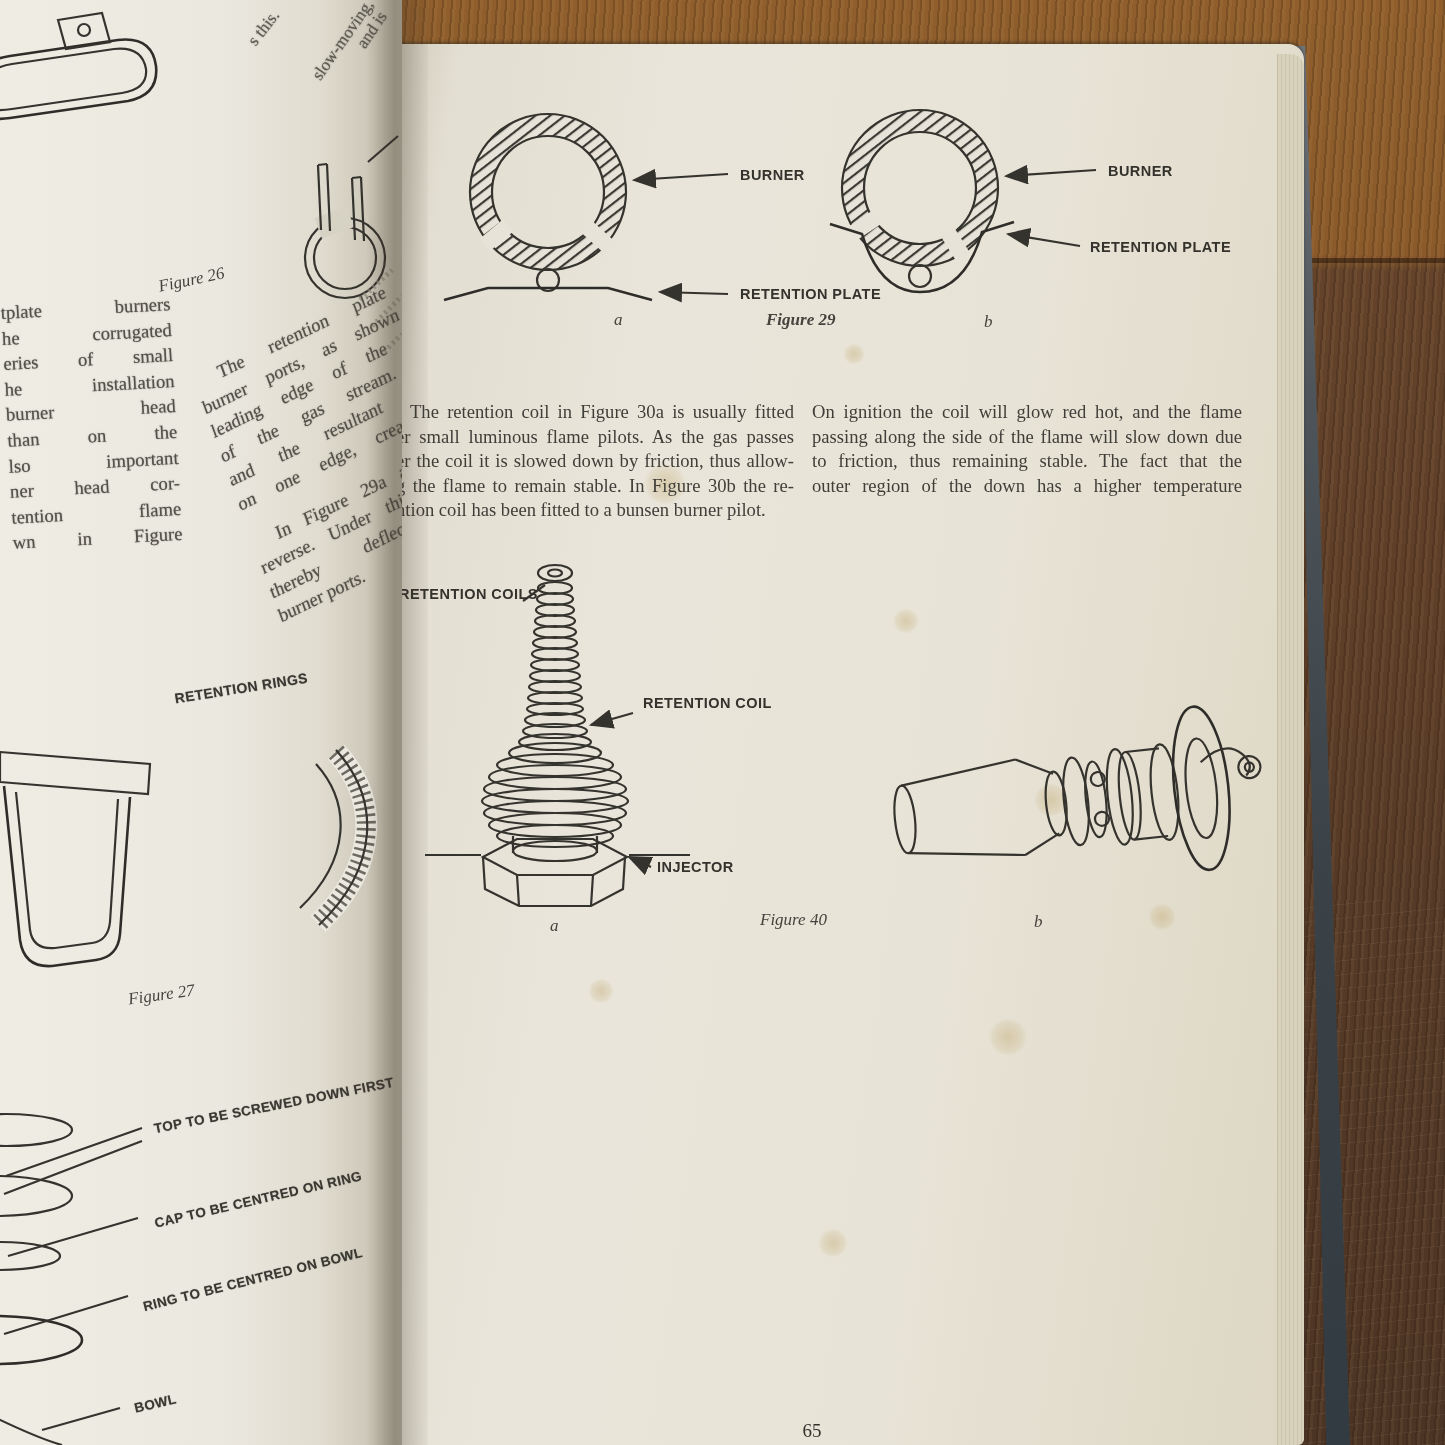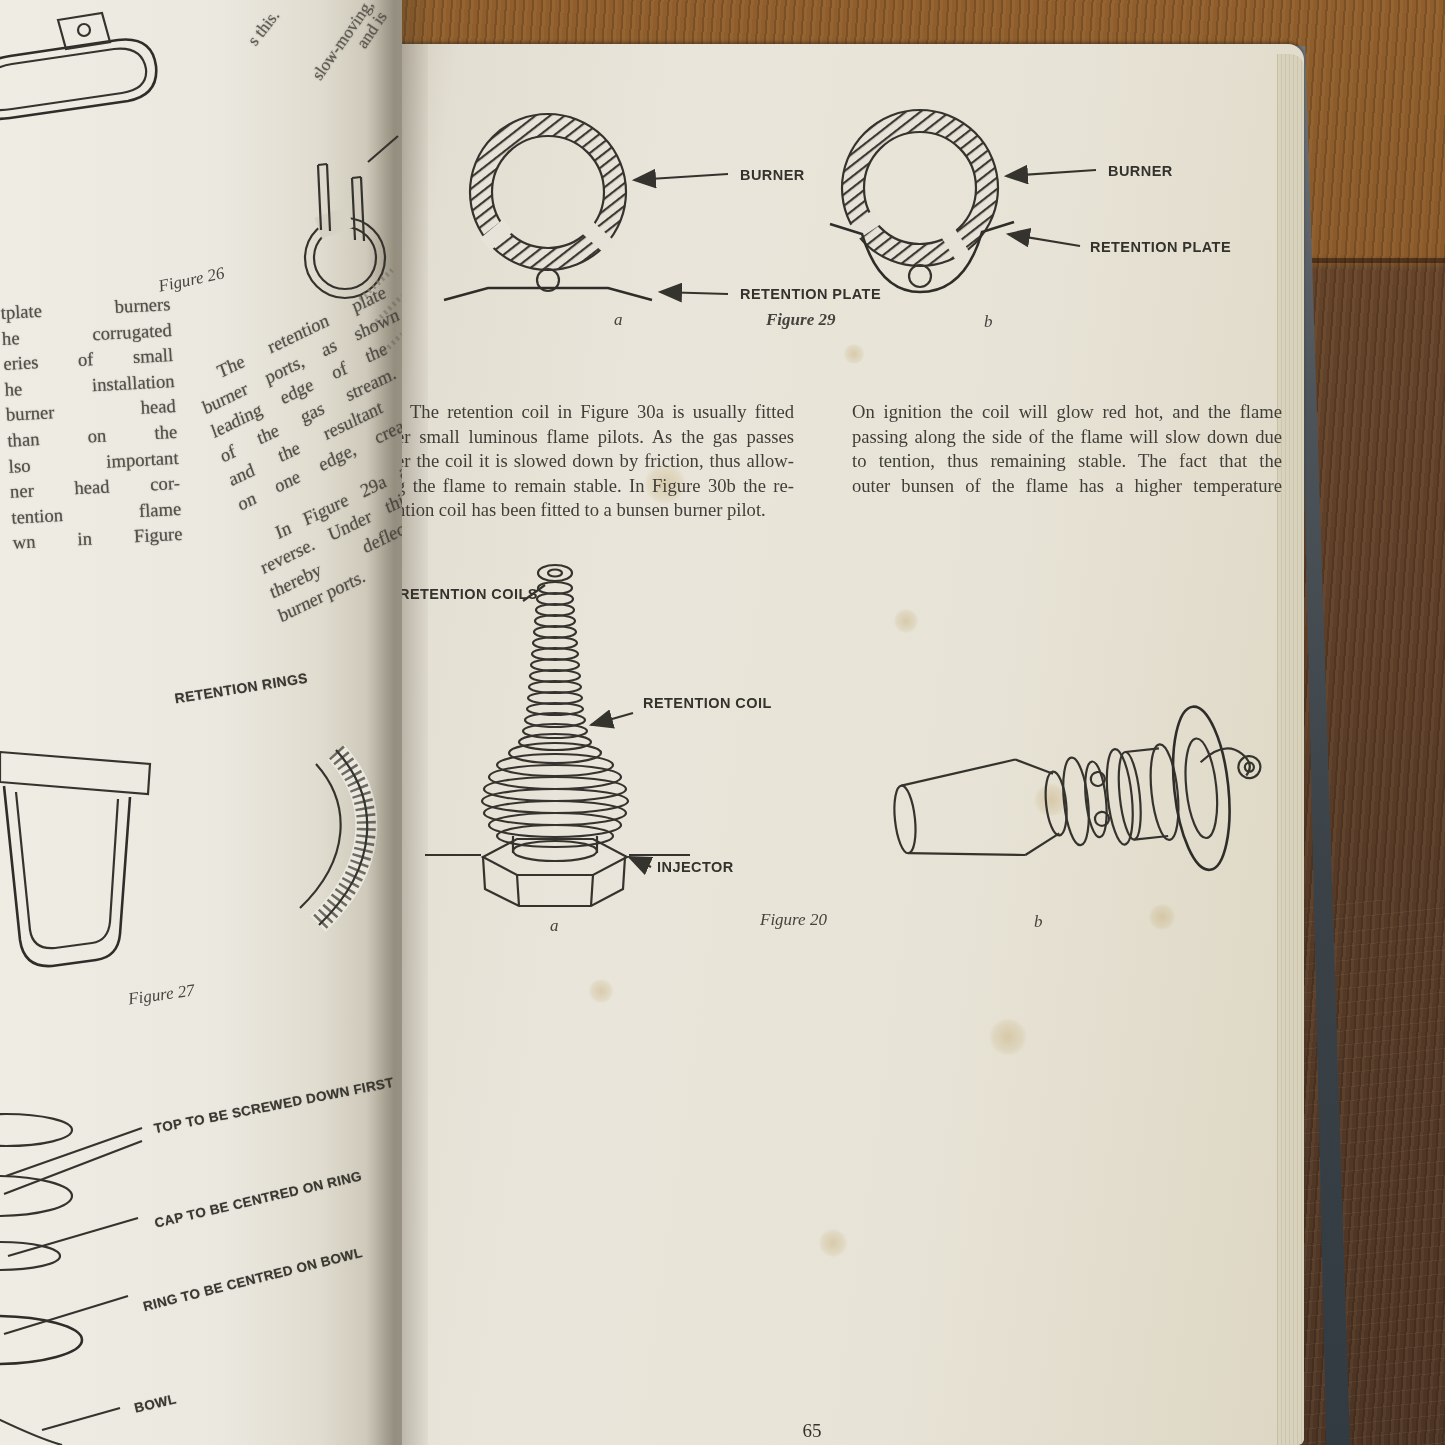--- a/index.html
+++ b/index.html
@@ -120,25 +120,25 @@
     <span class="caption" style="left:378px;top:266px;font-weight:bold;">Figure 29</span>
     <span class="sublet" style="left:596px;top:268px;">b</span>
 
     <div class="col" style="left:8px;top:356px;width:398px;">
       <div class="para-line indent">The retention coil in Figure 30a is usually fitted</div>
       <div class="para-line">er small luminous flame pilots. As the gas passes</div>
       <div class="para-line">er the coil it is slowed down by friction, thus allow-</div>
       <div class="para-line">g the flame to remain stable. In Figure 30b the re-</div>
       <div class="para-line last">ntion coil has been fitted to a bunsen burner pilot.</div>
     </div>
-    <div class="col" style="left:424px;top:356px;width:430px;margin-left:40px;">
+    <div class="col" style="left:424px;top:356px;width:430px;">
       <div class="para-line">On ignition the coil will glow red hot, and the flame</div>
       <div class="para-line">passing along the side of the flame will slow down due</div>
-      <div class="para-line">to tention, thus remaining stable. The fact that the</div>
-      <div class="para-line">outer bunsen of the flame has a higher temperature</div>
+      <div class="para-line">to friction, thus remaining stable. The fact that the</div>
+      <div class="para-line">outer region of the down has a higher temperature</div>
     </div>
 
     <svg style="left:7px;top:511px;" width="560" height="400" viewBox="0 0 560 400">
 
       <path class="ink" d="M30,300 H86 M234,300 H295"></path>
 
       <ellipse cx="160" cy="33" rx="17" ry="6" class="ink"></ellipse>
       <ellipse cx="160" cy="44" rx="18" ry="6" class="ink"></ellipse>
       <ellipse cx="160" cy="55" rx="19" ry="6" class="ink"></ellipse>
       <ellipse cx="160" cy="66" rx="20" ry="6" class="ink"></ellipse>
@@ -197,21 +197,21 @@
         <ellipse cx="285" cy="112" rx="13" ry="48" class="ink"></ellipse>
         <ellipse cx="322" cy="112" rx="27" ry="82" class="ink-thick"></ellipse>
         <ellipse cx="322" cy="112" rx="15" ry="50" class="ink"></ellipse>
         <path class="ink" d="M324,86 Q350,66 366,82 Q378,94 368,104"></path>
         <circle cx="372" cy="96" r="11" class="ink"></circle>
         <circle cx="372" cy="96" r="4.5" class="ink"></circle>
       </g>
     </svg>
 
     <span class="sublet" style="left:162px;top:872px;">a</span>
-    <span class="caption" style="left:372px;top:866px;">Figure 20</span>
+    <span class="caption" style="left:372px;top:866px;">Figure 40</span>
     <span class="sublet" style="left:646px;top:868px;">b</span>
 
     <div class="pagenum" style="left:404px;top:1376px;width:40px;text-align:center;">65</div>
   </div>
 
   <div class="left-page">
 
     <svg style="left:0;top:0;" width="402" height="1445" viewBox="0 0 402 1445">
       <defs>
         <pattern id="hz2" width="9" height="9" patternUnits="userSpaceOnUse" patternTransform="rotate(60)">

